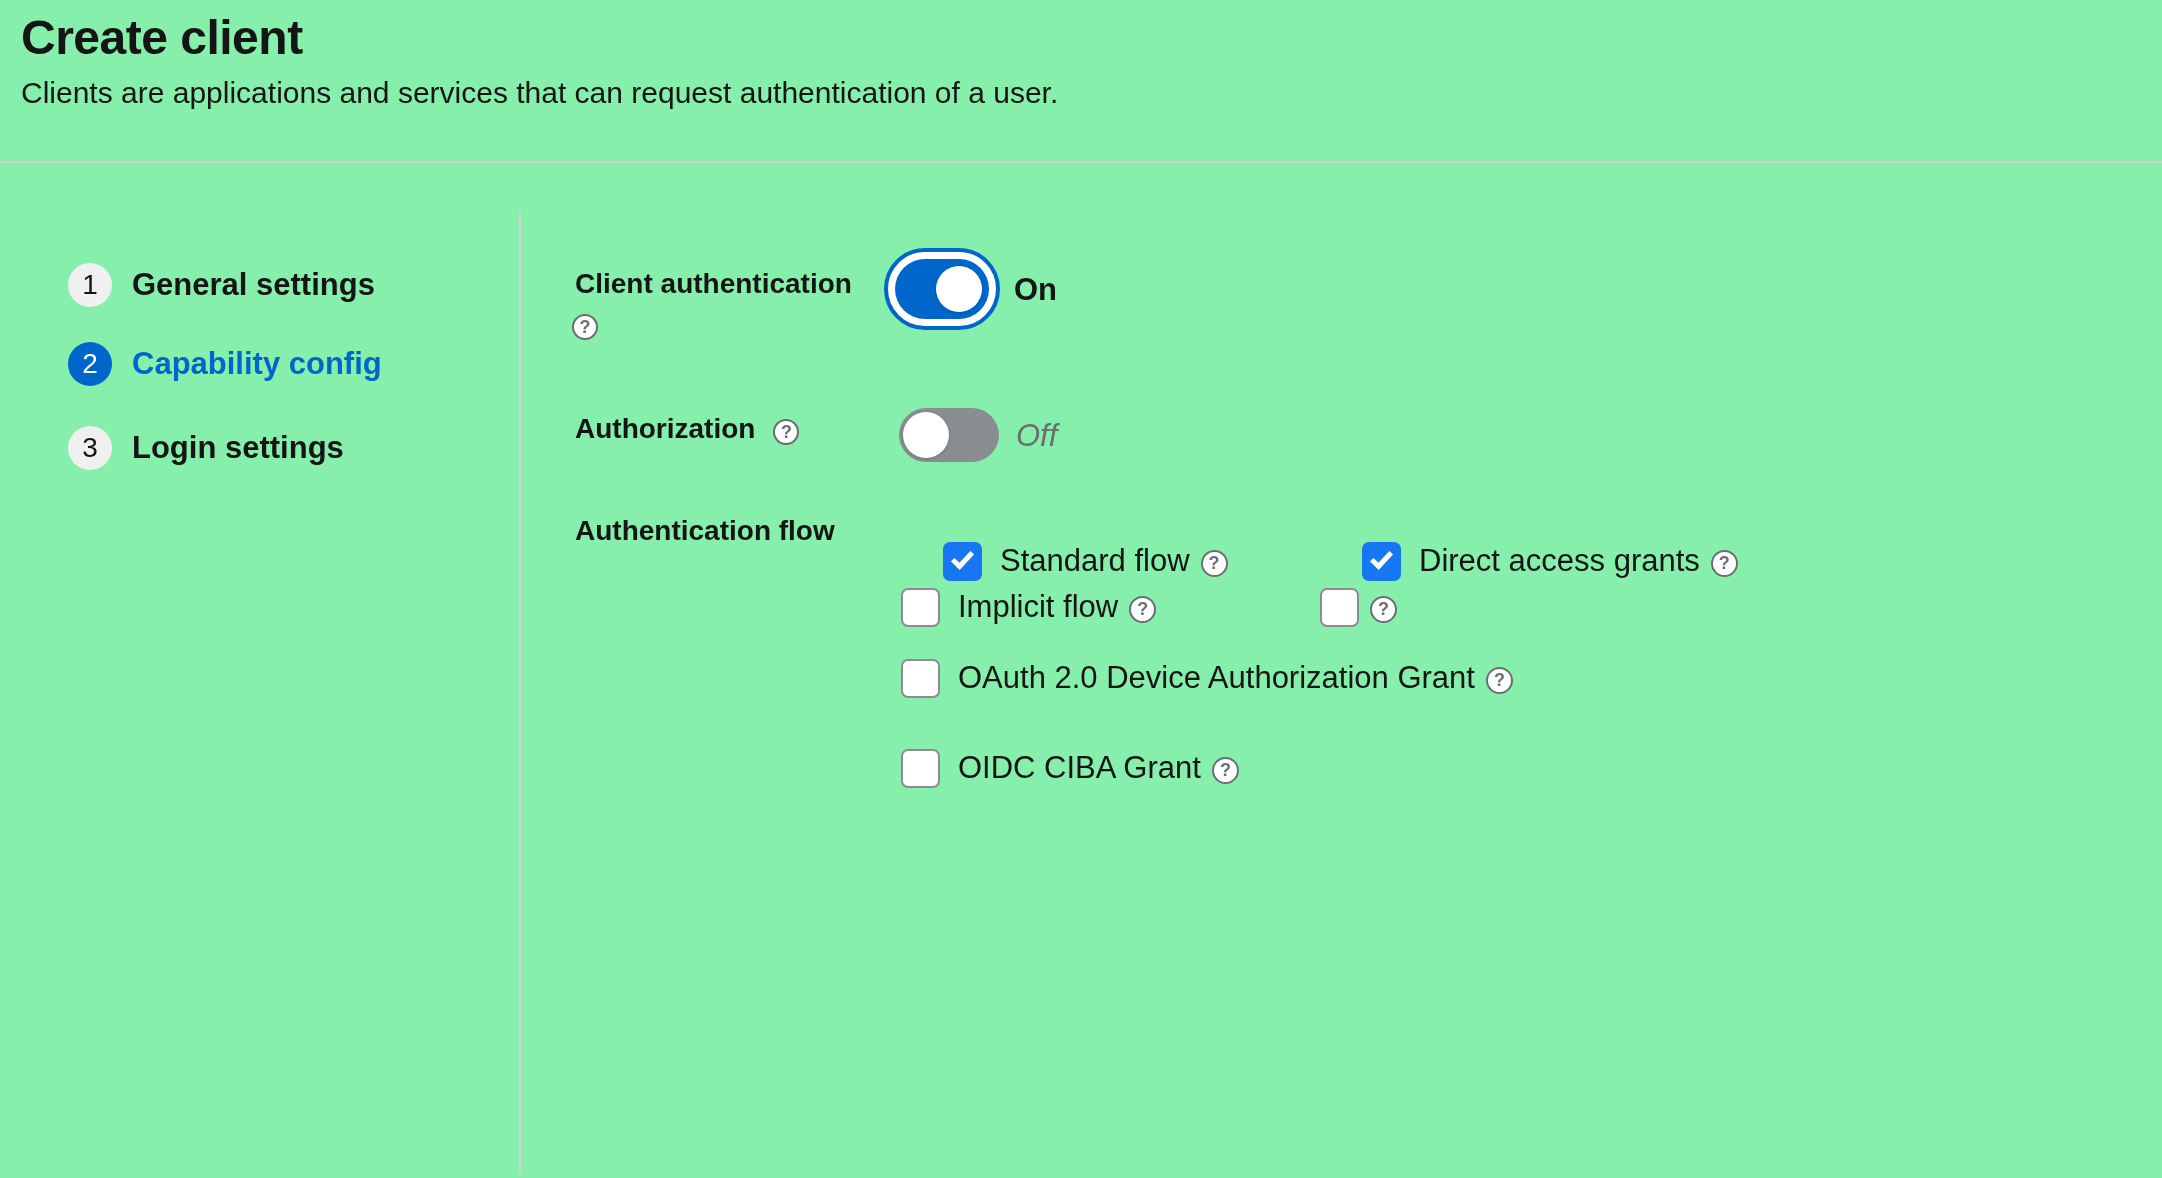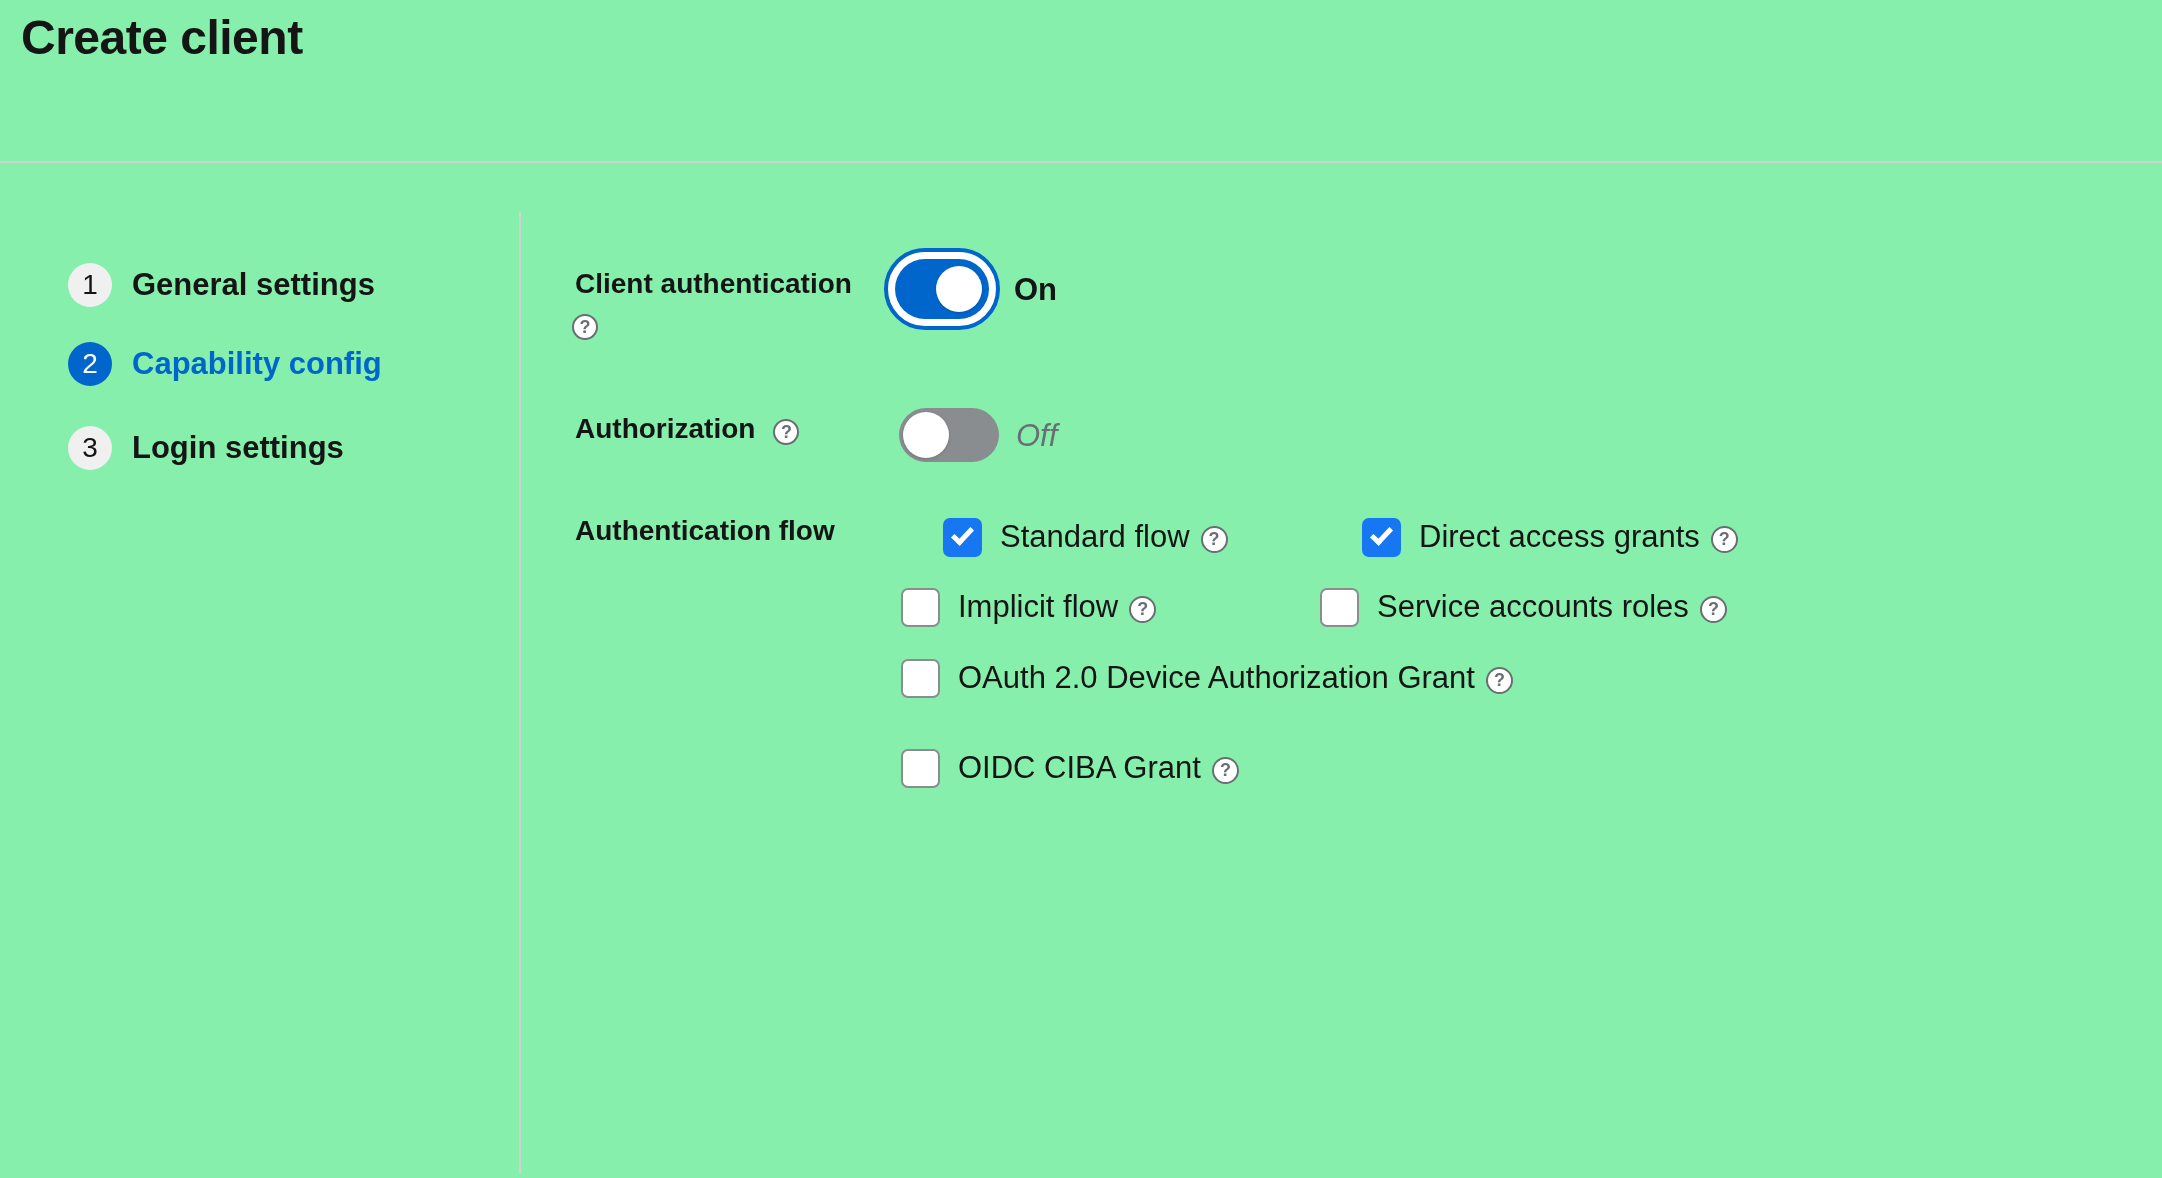--- a/index.html
+++ b/index.html
@@ -45,37 +45,38 @@
   .switch-off-wrap { position:absolute; left:899px; top:408px; cursor:pointer; }
   .switch-off-wrap .switch { width:100px; height:54px; border-radius:27px; }
   .switch-off-wrap .knob { top:4px; left:4px; width:46px; height:46px; }
 
   .state-label { position:absolute; font-size:31px; white-space:nowrap; }
   .state-on  { left:1014px; top:272px; color:#151515;font-weight:bold; }
   .state-off { left:1016px; top:418px; color:#6a6e73;font-style:italic; }
 
   
   .opt { position:absolute; display:flex; align-items:center; height:40px; cursor:pointer; }
-  .opt-r1 { top:517px;padding-left:42px; } .opt-r2 { top:587px; } .opt-r3 { top:658px; } .opt-r4 { top:748px; }
+  .opt-r1 { top:541px;padding-left:42px; } .opt-r2 { top:587px; } .opt-r3 { top:658px; } .opt-r4 { top:748px; }
   .opt-c1 { left:901px; } .opt-c2 { left:1320px; }
   .checkbox { position:relative; width:39px; height:39px; border:2px solid #8a8d90; border-radius:7px;
               background:#fff; flex:0 0 auto; }
   .checkbox .check { display:none; position:absolute; left:7px; top:8px; width:21px; height:12px;
                      border-left:5px solid #fff; border-bottom:5px solid #fff; transform:rotate(-47deg); }
   .checkbox.checked { background:#1777f2; border-color:#1777f2; }
   .checkbox.checked .check { display:block; }
   .opt-label { margin-left:18px; font-size:31px; color:#151515; white-space:nowrap; }
   .opt .help-icon { margin-left:11px; width:27px; height:27px; line-height:23px; transform:translateY(2px); }
 </style>
 </head>
 <body>
 
 <div id="app">
 
   <h1 class="page-title">Create client</h1>
+  <p class="page-subtitle">Clients are applications and services that can request authentication of a user.</p>
   <div class="header-divider"></div>
 
   <div class="v-divider"></div>
 
   <div class="step step-1">
     <span class="step-circle">1</span>
     <span class="step-label">General settings</span>
   </div>
   <div class="step step-2 active">
     <span class="step-circle">2</span>
@@ -127,21 +128,20 @@
   </div>
 
   <div class="opt opt-r2 opt-c1">
     <span class="checkbox"></span>
     <span class="opt-label">Implicit flow</span>
     <span class="help-icon">?</span>
   </div>
 
   <div class="opt opt-r2 opt-c2">
     <span class="checkbox"></span>
-    <span class="opt-label">Service accounts roles</span>
     <span class="help-icon">?</span>
   </div>
 
   <div class="opt opt-r3 opt-c1">
     <span class="checkbox"></span>
     <span class="opt-label">OAuth 2.0 Device Authorization Grant</span>
     <span class="help-icon">?</span>
   </div>
 
   <div class="opt opt-r4 opt-c1">

